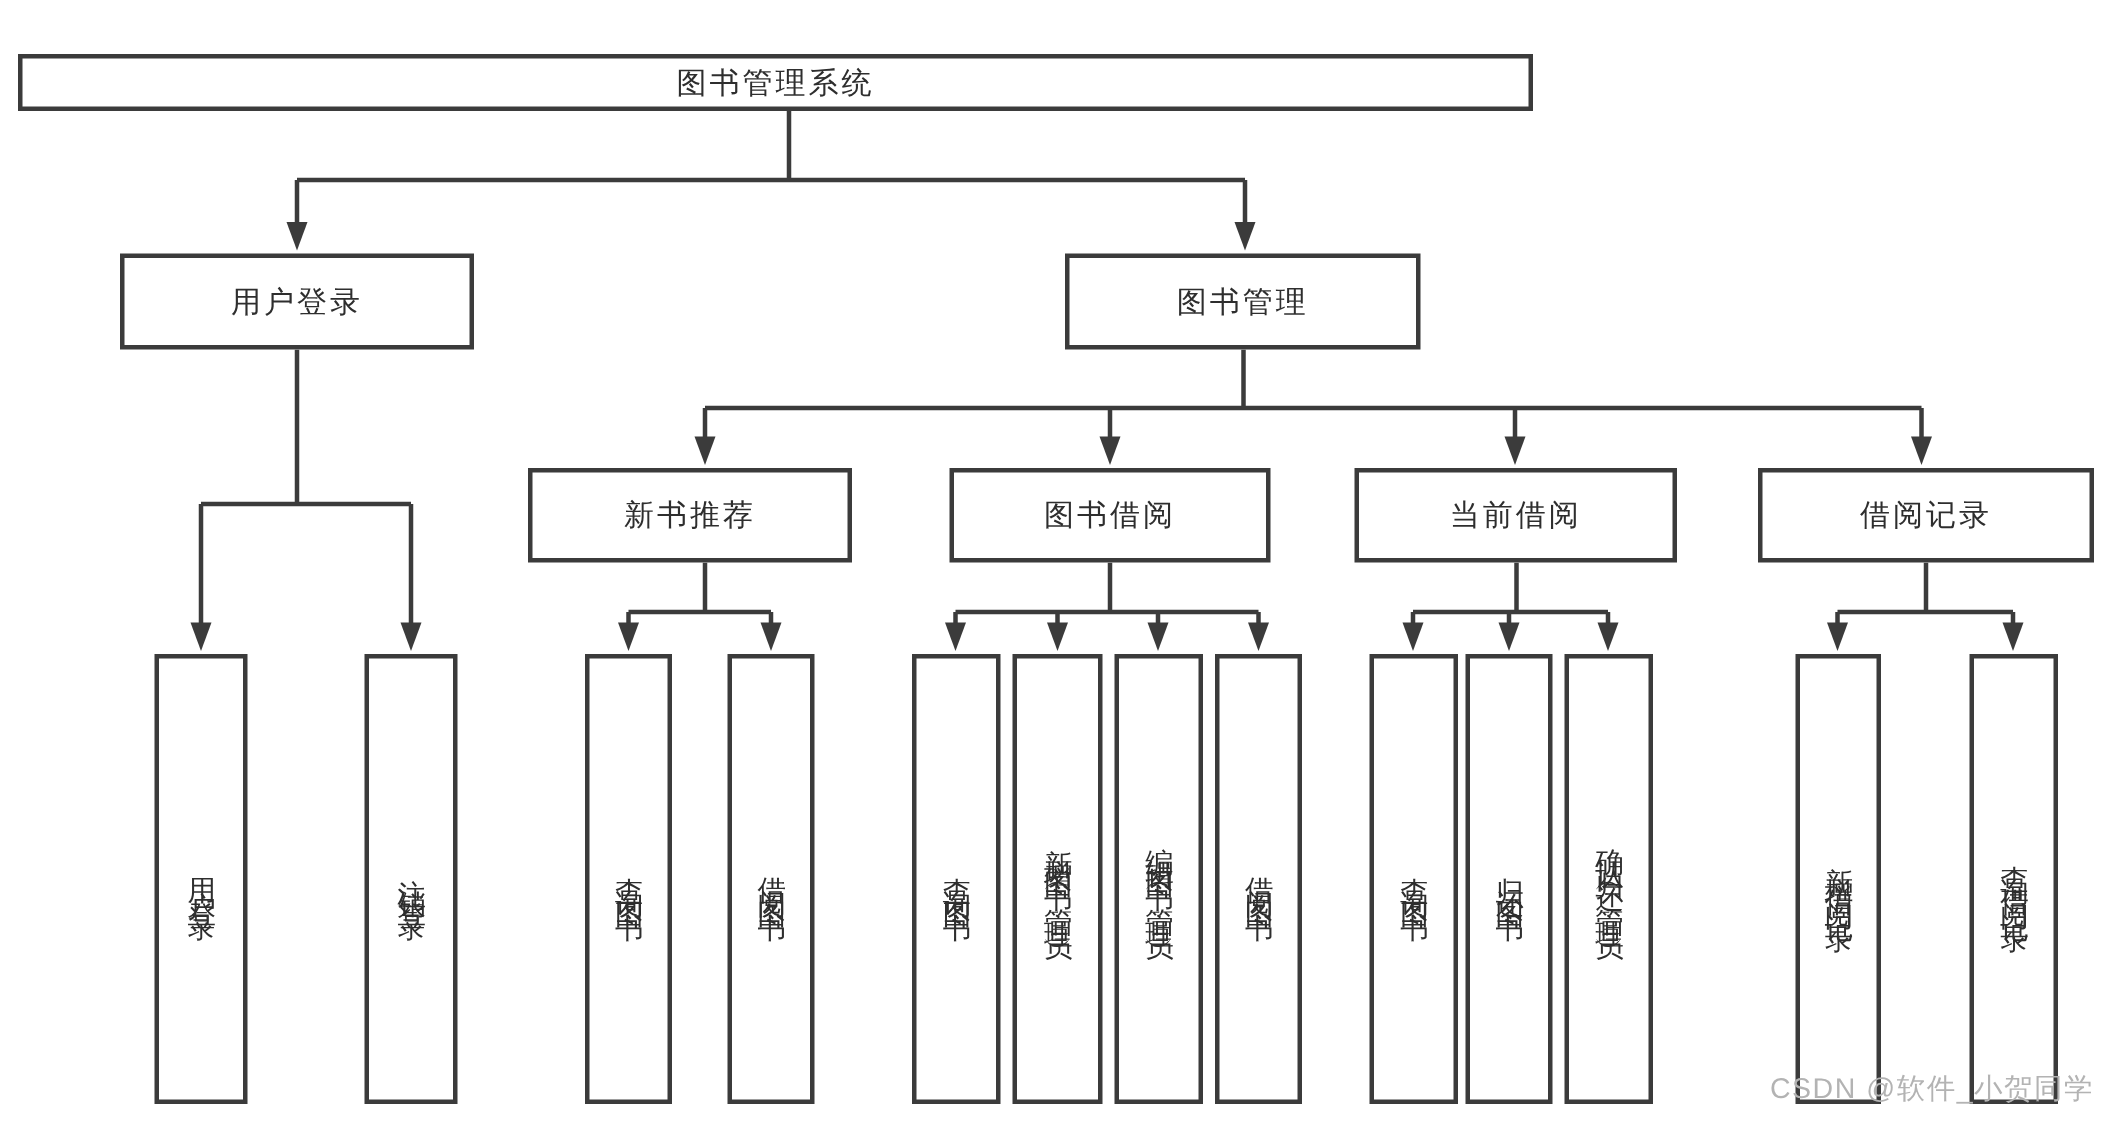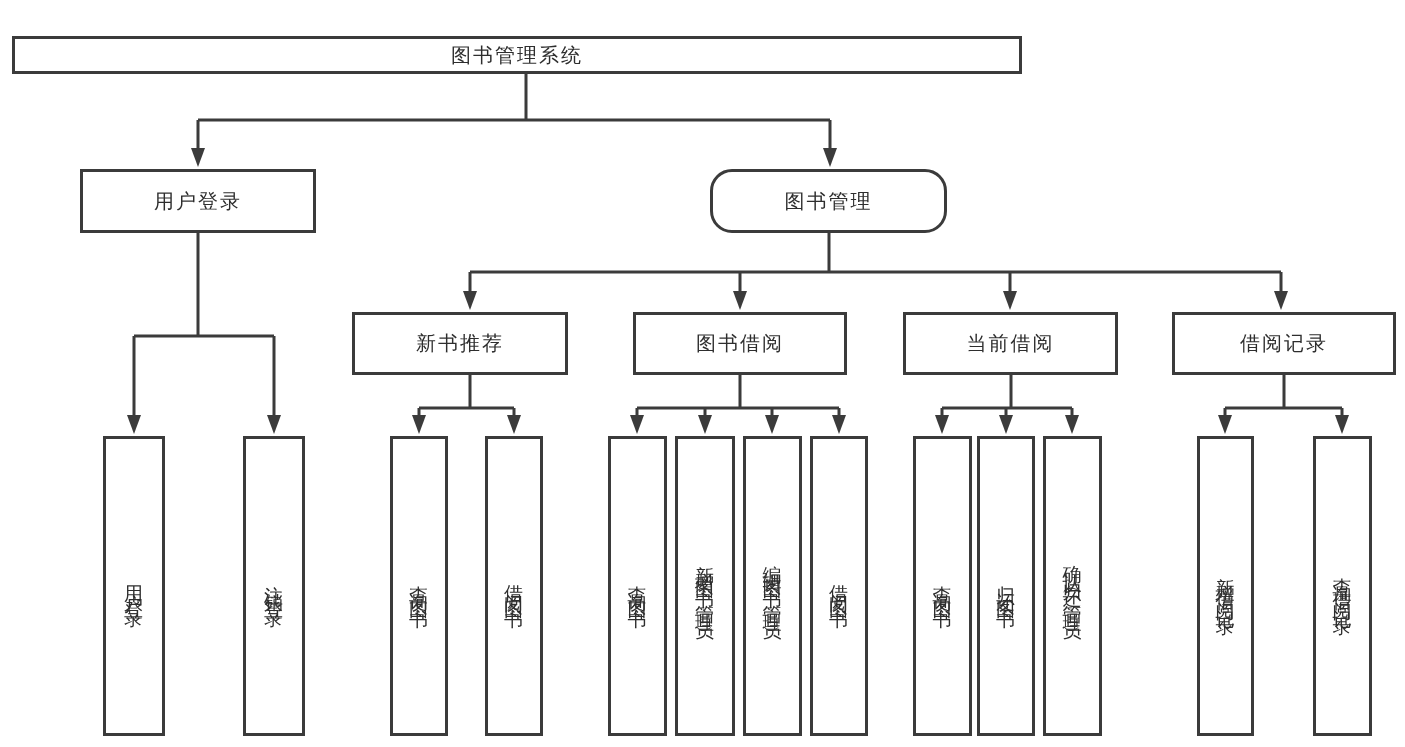--- a/index.html
+++ b/index.html
@@ -94,21 +94,21 @@
       <polygon points="999,415 1013,415 1006,434"></polygon>
       <polygon points="1065,415 1079,415 1072,434"></polygon>
       <polygon points="1218,415 1232,415 1225,434"></polygon>
       <polygon points="1335,415 1349,415 1342,434"></polygon>
     </g>
   </svg>
 
   <div class="hbox" style="left:12px;top:13px;width:1010px;height:38px;margin-top:23px;">图书管理系统</div>
 
   <div class="hbox" style="left:80px;top:169px;width:236px;height:64px;">用户登录</div>
-  <div class="hbox" style="left:710px;top:169px;width:237px;height:64px;border-radius:22px;">图书管理</div>
+  <div class="hbox" style="left:710px;top:169px;width:237px;height:64px;">图书管理</div>
 
   <div class="hbox" style="left:352px;top:312px;width:216px;height:63px;">新书推荐</div>
   <div class="hbox" style="left:633px;top:312px;width:214px;height:63px;">图书借阅</div>
   <div class="hbox" style="left:903px;top:312px;width:215px;height:63px;">当前借阅</div>
   <div class="hbox" style="left:1172px;top:312px;width:224px;height:63px;">借阅记录</div>
 
   <div class="vbox" style="left:103px;width:62px;">用户登录</div>
   <div class="vbox" style="left:243px;width:62px;">注销登录</div>
 
   <div class="vbox" style="left:390px;width:58px;">查询图书</div>
@@ -119,13 +119,14 @@
   <div class="vbox" style="left:743px;width:59px;">编辑图书（管理员）</div>
   <div class="vbox" style="left:810px;width:58px;">借阅图书</div>
 
   <div class="vbox" style="left:913px;width:59px;">查询图书</div>
   <div class="vbox" style="left:977px;width:58px;">归还图书</div>
   <div class="vbox" style="left:1043px;width:59px;">确认归还（管理员）</div>
 
   <div class="vbox" style="left:1197px;width:57px;">新增借阅记录</div>
   <div class="vbox" style="left:1313px;width:59px;">查询借阅记录</div>
 
+  <div id="watermark">CSDN @软件_小贺同学</div>
 </div>
 
 </body></html>

